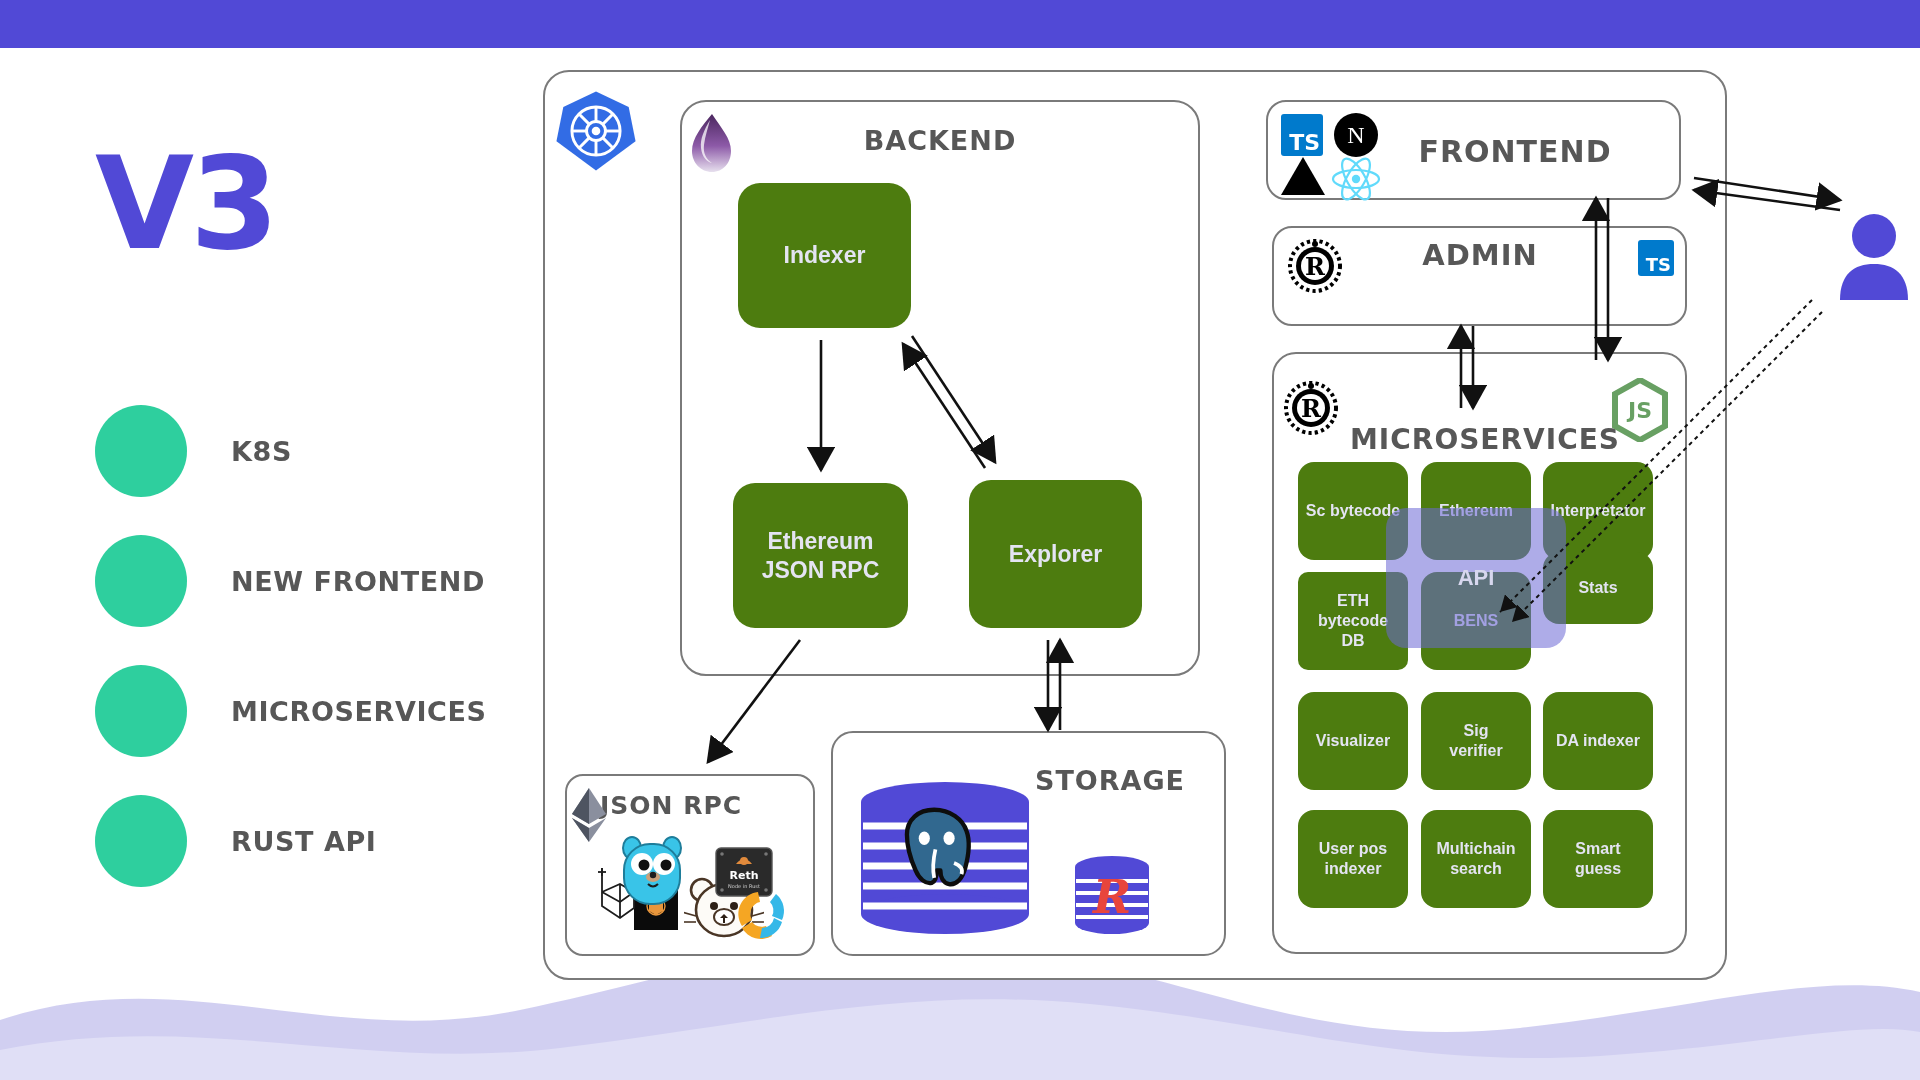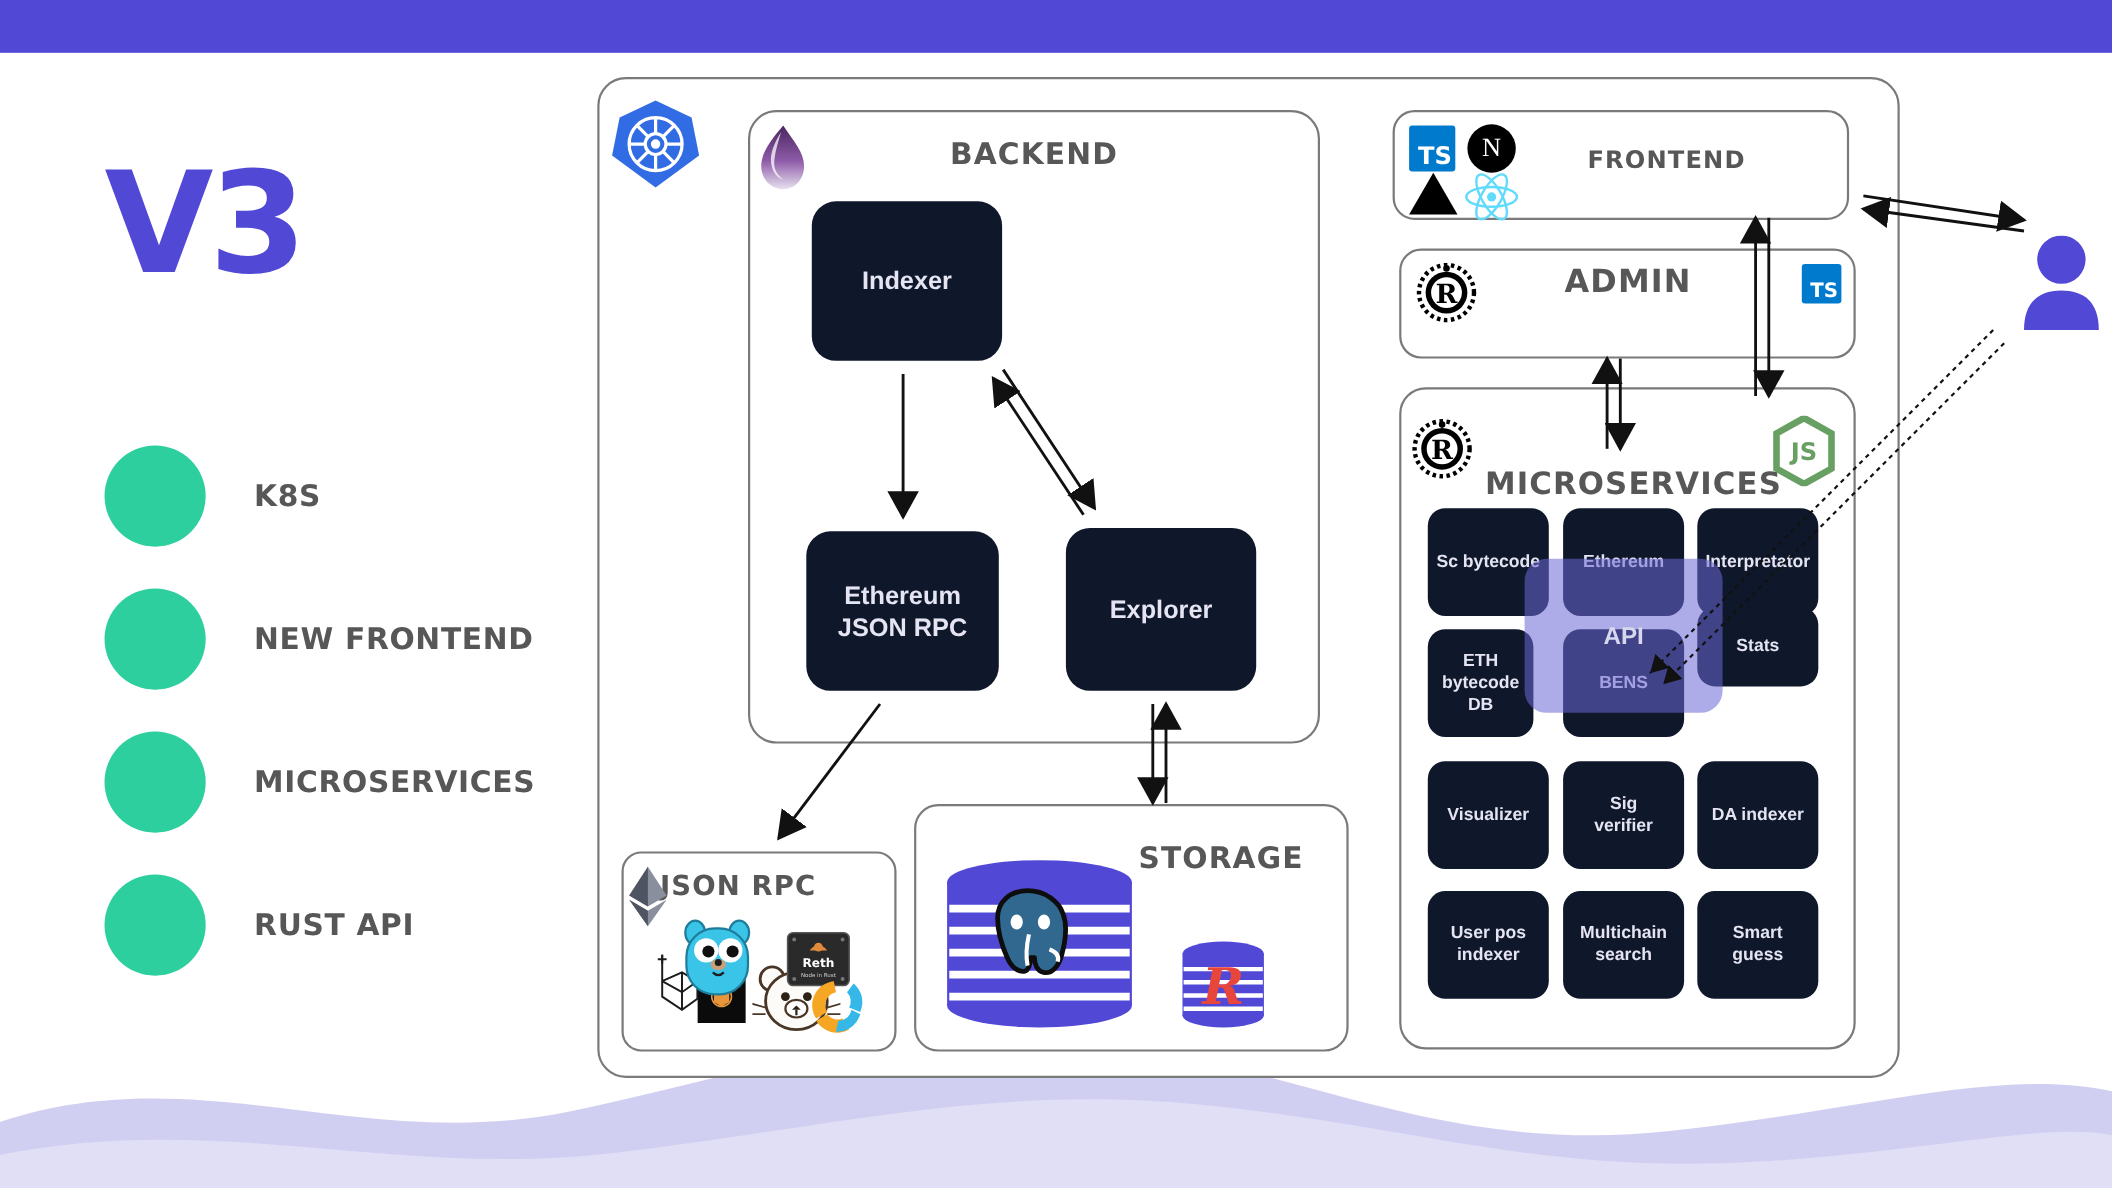--- a/index.html
+++ b/index.html
@@ -63,21 +63,21 @@
     color: #575757;
     letter-spacing: 1px;
     text-align: center;
     font-family: "DejaVu Sans", sans-serif;
     line-height: 1.1;
   }
 
   
   .svc {
     position: absolute;
-    background: #0f172a;
+    background: #4d7c0f;
     border-radius: 18px;
     display: flex; align-items: center; justify-content: center;
     text-align: center;
     color: #e4e4f2;
     font-weight: 700;
     font-size: 20px;
     line-height: 1.25;
     padding: 4px;
   }
   .svc.big { font-size: 23px; border-radius: 22px; }
@@ -301,21 +301,21 @@
   <g stroke="#ffffff" stroke-width="4" fill="none">
     <path d="M3,26 H75"></path>
       <path d="M3,38 H75"></path>
       <path d="M3,50 H75"></path>
       <path d="M3,62 H75"></path>
   </g>
   <text x="39" y="58" font-family="DejaVu Serif, serif" font-style="italic" font-size="46" font-weight="700" fill="#e8453c" text-anchor="middle">R</text>
 </svg>
 
 <div class="card" style="left:1266px; top:100px; width:415px; height:100px; border-radius:20px;"></div>
-<div class="card-title" style="left:1370px; top:135px; width:290px; font-size:22px;">FRONTEND</div>
+<div class="card-title" style="left:1370px; top:135px; width:290px; font-size:30px;">FRONTEND</div>
 
 <div class="ts-badge icon" style="left:1281px; top:114px; width:42px; height:42px; border-radius:3px;">TS</div>
 <div class="next-badge icon" style="left:1334px; top:113px; width:44px; height:44px;">
   <span>N</span>
 </div>
 <div class="icon" style="left:1281px; top:157px;">
   <div class="vercel-tri"></div>
 </div>
 <svg class="icon" style="left:1330px; top:156px;" width="52" height="46" viewBox="0 0 52 46">
   <g stroke="#61dafb" stroke-width="2.2" fill="none">
@@ -352,21 +352,21 @@
 </svg>
 <svg class="icon" style="left:1611px; top:378px;" width="58" height="64" viewBox="0 0 58 64">
   <polygon points="29,2 54,16 54,48 29,62 4,48 4,16" fill="none" stroke="#68a063" stroke-width="6"></polygon>
   <text x="29" y="40" font-family="DejaVu Sans, sans-serif" font-size="22" font-weight="700" fill="#68a063" text-anchor="middle">JS</text>
 </svg>
 
 <div class="svc tile" style="left:1298px; top:462px; width:110px; height:98px;">Sc bytecode</div>
 <div class="svc tile" style="left:1421px; top:462px; width:110px; height:98px;">Ethereum</div>
 <div class="svc tile" style="left:1543px; top:462px; width:110px; height:98px;">Interpretator</div>
 
-<div class="svc tile" style="left:1298px; top:572px; width:96px; height:98px; flex-direction:column;">
+<div class="svc tile" style="left:1298px; top:572px; width:110px; height:98px; flex-direction:column;border-radius:10px;">
   <span>ETH</span>
   <span>bytecode</span>
   <span>DB</span>
 </div>
 <div class="svc tile" style="left:1421px; top:572px; width:110px; height:98px;">BENS</div>
 <div class="svc tile" style="left:1543px; top:552px; width:110px; height:72px;">Stats</div>
 
 <div class="api-overlay" style="left:1386px; top:508px; width:180px; height:140px;">
   <span>API</span>
 </div>

